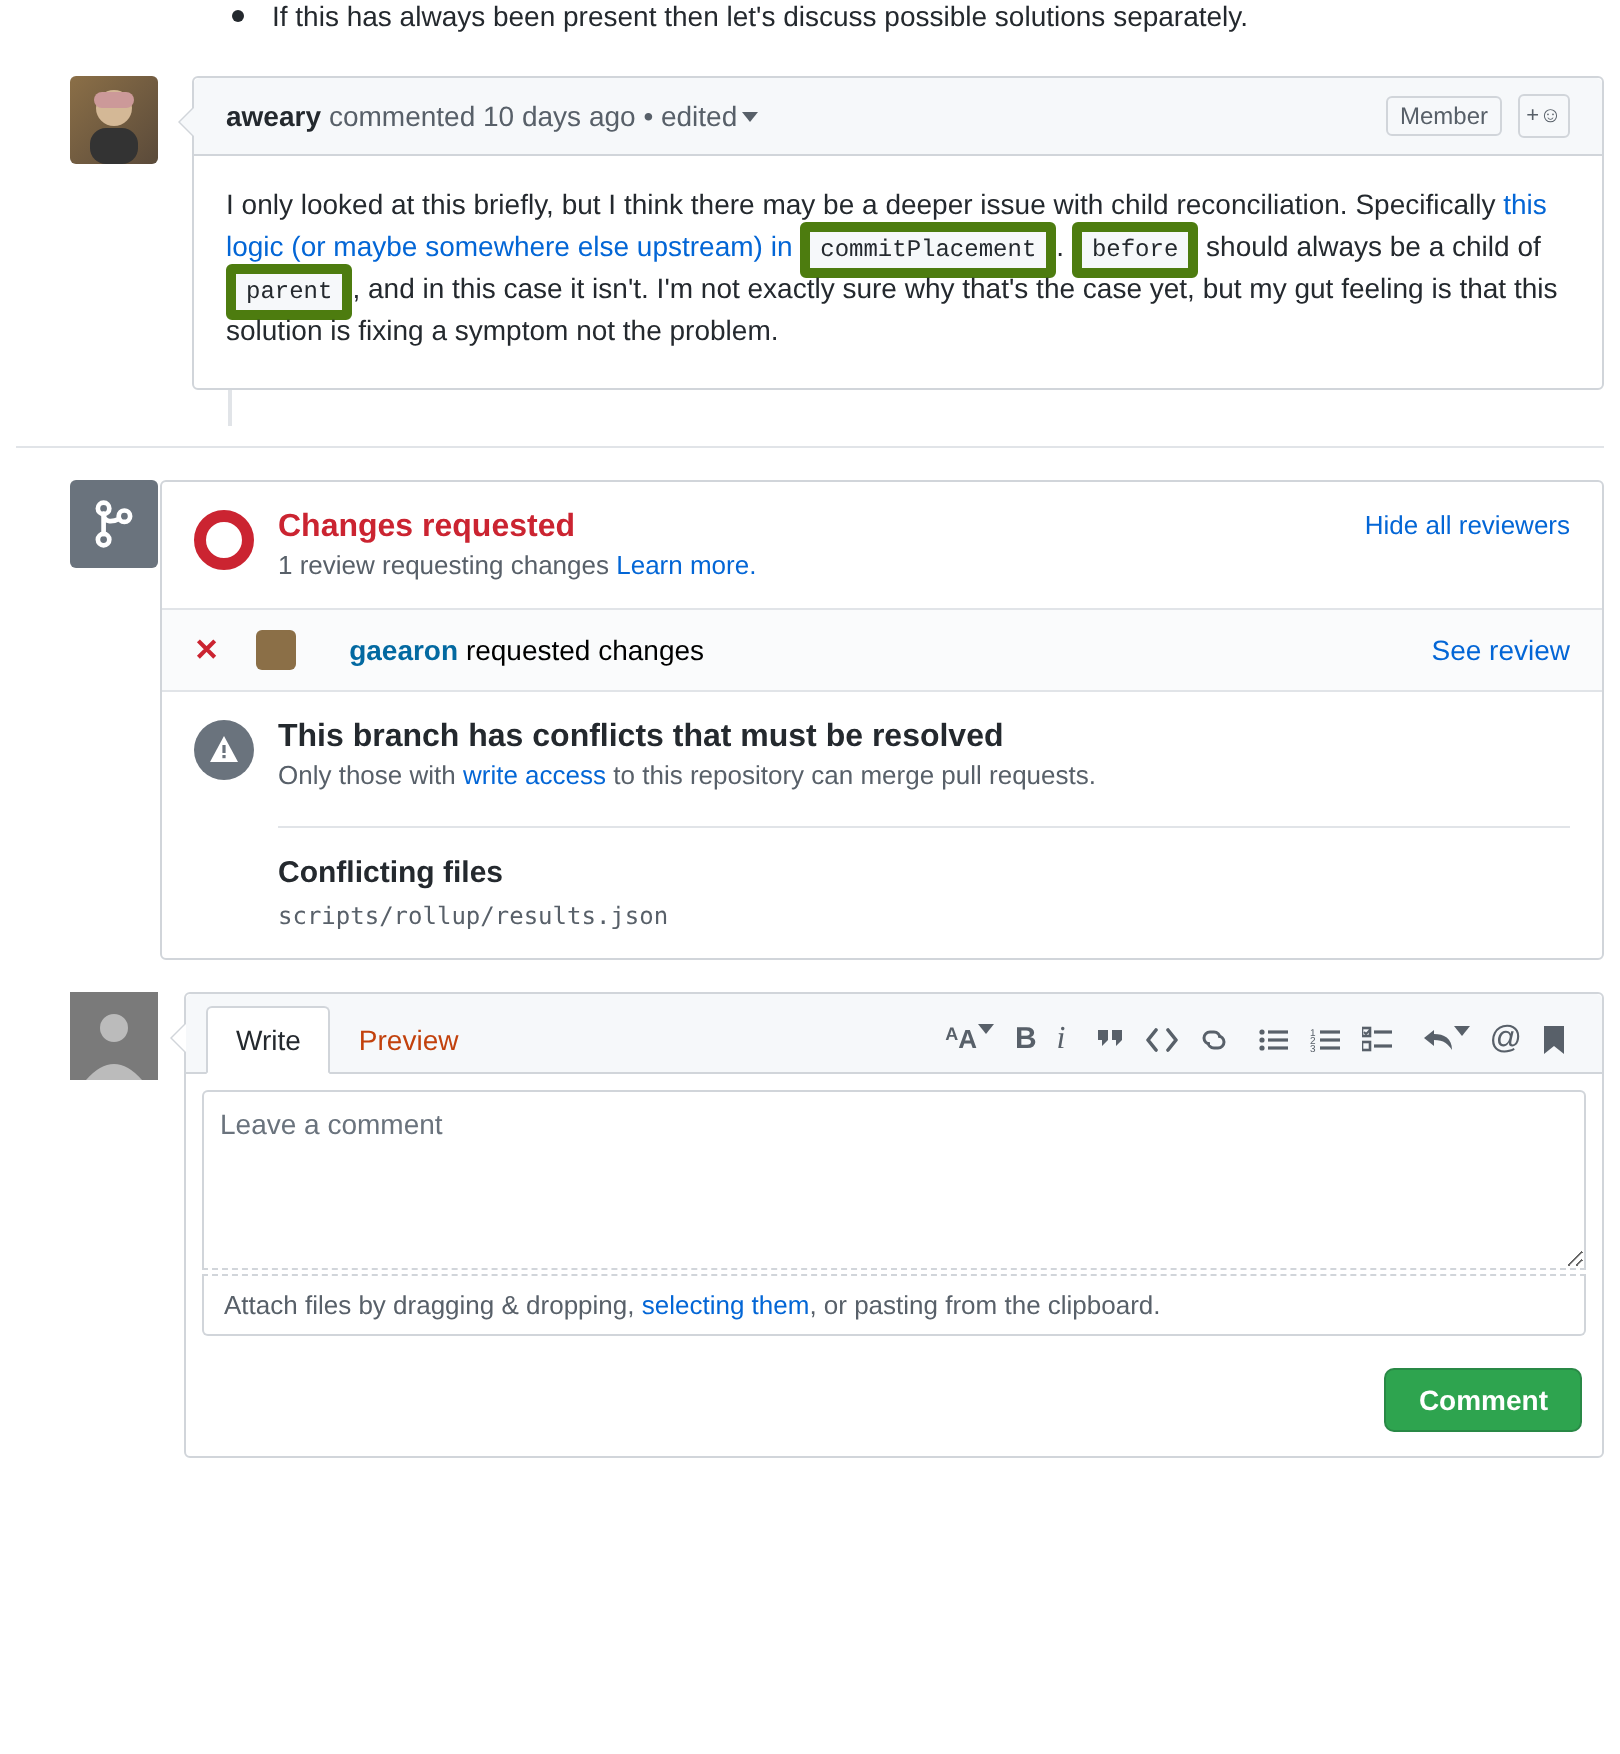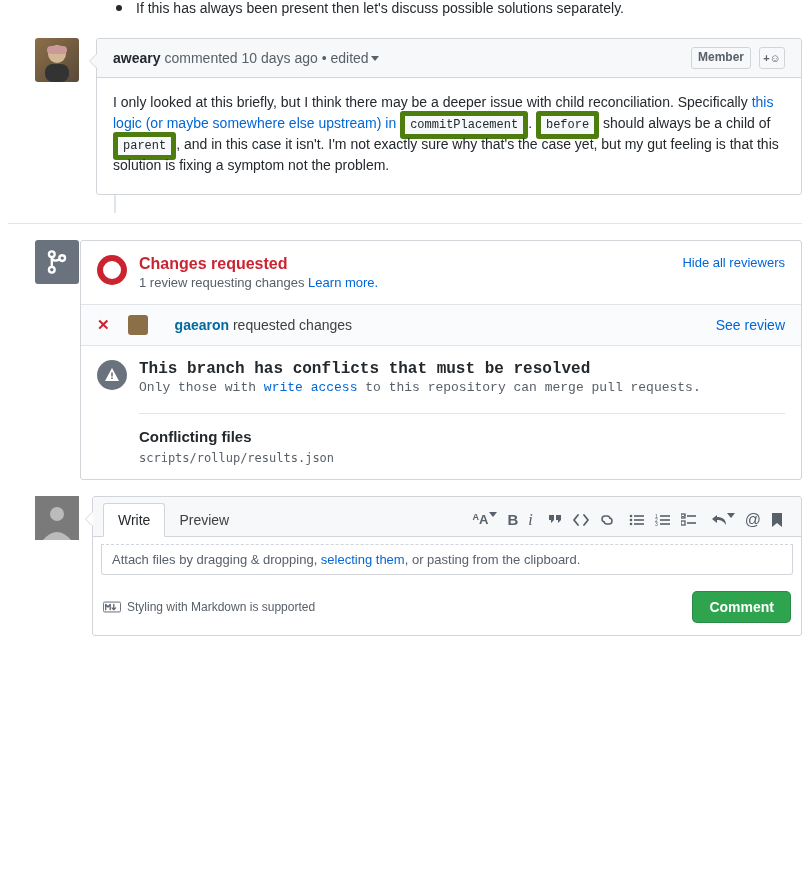--- a/index.html
+++ b/index.html
@@ -52,21 +52,21 @@
   }
   .comment-head {
     background: #f6f8fa;
     border-bottom: 1px solid #d1d5da;
     padding: 8px 16px;
     display: flex; align-items: center;
     border-radius: 3px 3px 0 0;
     color: #586069;
   }
   .comment-head .author { font-weight: 600; color: #24292e; margin-right: 4px; }
-  .comment-head .right { margin-left: auto; display: flex; gap: 8px; font-weight: bold; }
+  .comment-head .right { margin-left: auto; display: flex; align-items: center; gap: 8px; }
   .badge {
     border: 1px solid #d1d5da; border-radius: 3px;
     padding: 2px 6px; font-size: 12px; color: #586069;
   }
   .emoji-btn {
     border: 1px solid #d1d5da; border-radius: 3px;
     width: 26px; height: 22px; display: flex; align-items: center; justify-content: center;
     color: #586069; font-size: 11px; cursor: pointer;
   }
   .comment-body { padding: 14px 16px 18px; line-height: 1.5; }
@@ -89,31 +89,31 @@
   .warn-circle { width: 30px; height: 30px; background: #6a737d; border-radius: 50%; display:flex;align-items:center;justify-content:center;color:#fff; }
   .sec-title { font-weight: 600; font-size: 16px; }
   .changes-title { color: #cb2431; }
   .sec-sub { color: #586069; font-size: 13px; margin-top: 2px; }
   .sec-body { flex: 1; }
   .sec-right { color: #0366d6; font-size: 13px; }
   .review-row { background: #fafbfc; padding: 10px 16px; border-bottom: 1px solid #e1e4e8; display:flex; align-items:center; }
   .x-icon { color: #cb2431; font-weight: 700; margin-right: 18px; font-size: 15px; }
   .mini-avatar { width: 20px; height: 20px; border-radius: 3px; background: #8b6f47; margin-right: 8px; }
   .review-row .author { font-weight: 700; color: #0369a1; margin-left: 19px; }
-  .review-row .rest { color: #404040; text-align: right; }
+  .review-row .rest { color: #000000; text-align: right; }
   .conflict-sub { border-top: 1px solid #e1e4e8; margin-top: 18px; padding-top: 14px; }
   .code-file { font-family: SFMono-Regular, Consolas, monospace; font-size: 12px; color: #586069; margin-top: 6px; }
 
   .compose-wrap { position: relative; margin-left: 72px; margin-top: 16px; padding-left: 12px; }
   .compose-avatar { position: absolute; left: -45px; top: 0; width: 44px; height: 44px; border-radius: 3px; background: #888; }
   .compose { border: 1px solid #d1d5da; border-radius: 3px; background: #fff; position: relative; }
   .compose-caret { position: absolute; left: -8px; top: 14px; width:0;height:0;border-top:8px solid transparent;border-bottom:8px solid transparent;border-right:8px solid #d1d5da; }
   .compose-caret::after { content:"";position:absolute;left:1px;top:-7px;border-top:7px solid transparent;border-bottom:7px solid transparent;border-right:7px solid #fff; }
   .tabs { display: flex; align-items: center; padding: 6px 10px 0; background:#f6f8fa; border-bottom:1px solid #d1d5da; border-radius:3px 3px 0 0; position:relative; }
-  .tab { padding: 8px 14px; color: #404040; cursor: pointer; font-size:14px; }
+  .tab { padding: 8px 14px; color: #c2410c; cursor: pointer; font-size:14px; }
   .tab.active { background: #fff; border: 1px solid #d1d5da; border-bottom-color: #fff; border-radius: 3px 3px 0 0; margin-bottom: -1px; color:#24292e; }
   .toolbar { margin-left: auto; display: flex; gap: 14px; color: #586069; padding-right: 8px; align-items:center; }
   .tb-group { display:flex; gap:10px; align-items:center; }
   .tb-icon { cursor: pointer; display:inline-flex; }
   .textarea-wrap { padding: 8px; }
   textarea {
     width: 100%; min-height: 90px; border: 1px solid #d1d5da; border-radius: 3px 3px 0 0;
     padding: 8px; font-family: inherit; font-size: 14px; resize: vertical;
     border-bottom: 1px dashed #d1d5da;
   }
@@ -188,21 +188,21 @@
       </div>
       <a href="#" class="sec-right">Hide all reviewers</a>
     </div>
     <div class="review-row">
       <span class="x-icon">✕</span>
       <span class="mini-avatar"></span>
       <span><span class="author">gaearon</span> <span class="rest">requested changes</span></span>
       <a href="#" style="margin-left:auto;">See review</a>
     </div>
     <div class="section" style="display:block;">
-      <div style="display:flex;font-family:Liberation Mono, monospace;">
+      <div style="display:flex;">
         <div class="status-icon">
               <div class="warn-circle">
           <svg width="16" height="16" viewBox="0 0 16 16">
                   <path d="M8 1 L15 14 H1 Z" fill="white"></path>
                   <rect x="7.2" y="5.5" width="1.6" height="4" fill="#6a737d"></rect>
                   <rect x="7.2" y="10.5" width="1.6" height="1.6" fill="#6a737d"></rect>
                 </svg>
         </div>
             </div>
         <div class="sec-body">
@@ -299,30 +299,24 @@
           <span class="tb-icon" style="font-size:16px;">@</span>
           <span class="tb-icon">
             <svg width="12" height="16" viewBox="0 0 12 16">
                   <path d="M1 1 h10 v14 l-5-4 l-5 4 z" fill="#586069"></path>
                 </svg>
           </span>
         </div>
       </div>
     </div>
     <div class="textarea-wrap">
+      <textarea placeholder="Leave a comment" style=""></textarea>
       <div class="attach-row">
         <span>Attach files by dragging &amp; dropping, </span><a href="#">selecting them</a><span>, or pasting from the clipboard.</span>
       </div>
     </div>
     <div class="compose-foot">
-      <span class="md-hint">
-        <svg width="18" height="12" viewBox="0 0 20 12">
-              <rect x="0.5" y="0.5" width="19" height="11" rx="1.5" fill="none" stroke="#586069"></rect>
-              <path d="M3 9V3l2.5 3L8 3v6M12 3v4m-2 0l2 2 2-2m-2-4v4" stroke="#586069" stroke-width="1.4" fill="none" stroke-linecap="round" stroke-linejoin="round"></path>
-            </svg>
-        <span>Styling with Markdown is supported</span>
-      </span>
       <button class="btn-primary">Comment</button>
     </div>
   </div>
 </div>
 
 </div>
 
 </body></html>

